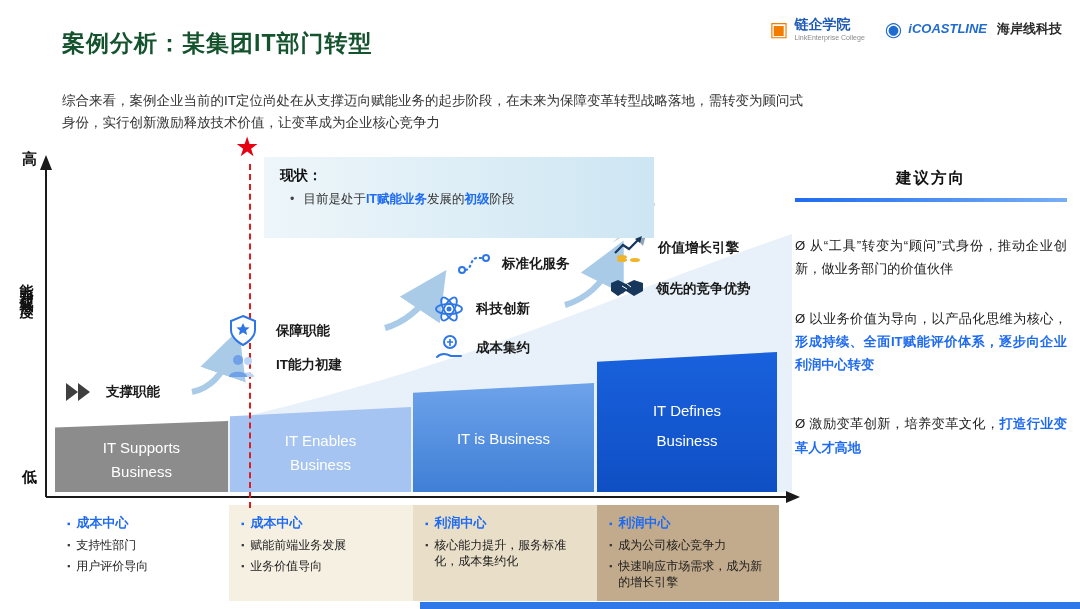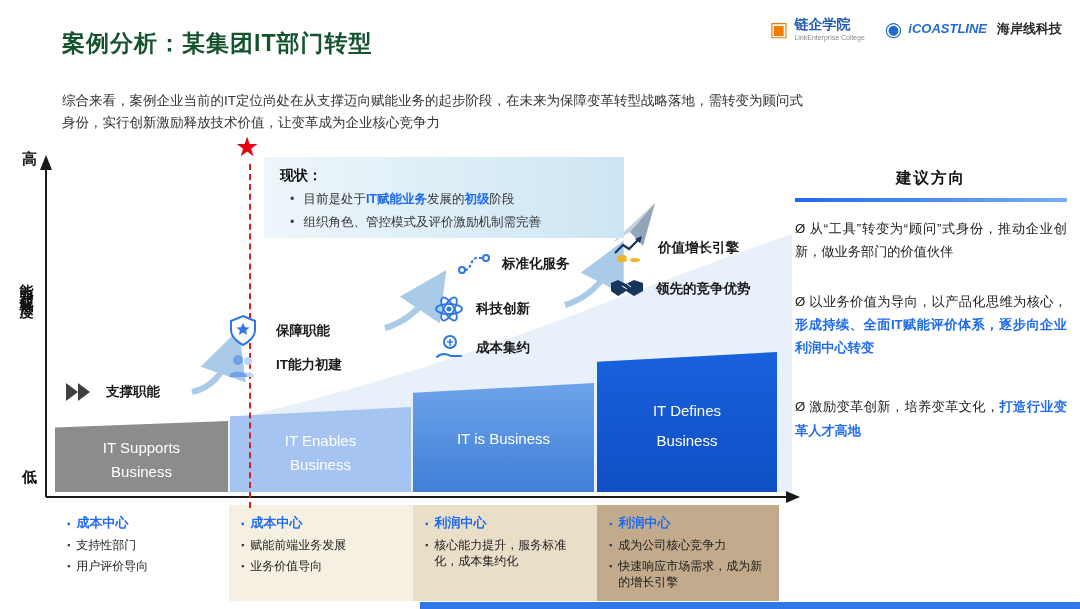--- a/index.html
+++ b/index.html
@@ -39,21 +39,21 @@
   .bar-label span { display:inline-block; width:105px; }
   .bar3 .bar-label span { width:140px; }
   .bar4 .bar-label span { width:105px; line-height:2.0; }
 
   
   .dash-line { position:absolute; left:249px; top:164px; height:344px; border-left:2.5px dashed #e01b1b; z-index:2; }
   .star { position:absolute; left:235px; top:131px; z-index:3; }
   .star::before { content:"★"; color:#e60012; font-size:27px; }
 
   
-  .callout { position:absolute; left:264px; top:157px; width:360px; height:81px; z-index:3;
+  .callout { position:absolute; left:264px; top:157px; width:390px; height:81px; z-index:3;
              background:linear-gradient(90deg,#eef6fa,#cde6f3); padding:10px 16px; }
   .callout-title { font-size:14px; font-weight:800; color:#111; }
   .callout-bullet { display:flex; font-size:12.5px; color:#333; margin-top:6px; line-height:1.35; }
   .callout-bullet::before { content:"•"; margin:0 9px 0 10px; color:#444; }
   .hl { color:#1f6bf0; font-weight:700; }
 
   
   .milestone { position:absolute; z-index:3; display:flex; align-items:center; gap:12px; }
   .milestone .ms-label { font-size:13.5px; font-weight:600; color:#1a1a1a; white-space:nowrap; }
   .m2, .m3 { gap:18px; }
@@ -67,21 +67,21 @@
   .tcol-title { font-size:13px; font-weight:800; color:#1f6bf0; }
   .tcol-title::before { content:"▪"; color:#1f6bf0; font-size:10px; margin-right:6px; }
   .tcol-item { font-size:12px; color:#1c1c1c; line-height:1.35; margin-top:5px; display:flex; }
   .tcol-item::before { content:"▪"; color:#333; font-size:9px; margin-right:6px; line-height:1.8; }
 
   
   .suggest { position:absolute; left:795px; top:168px; width:272px; z-index:3; }
   .sg-title { text-align:center; font-size:15.5px; font-weight:800; color:#111; letter-spacing:2px; }
   .sg-bar { height:4px; margin-top:9px; background:linear-gradient(90deg,#1f6bf0,#79aef5); }
   .sg-item { font-size:13.2px; line-height:1.75; color:#1b1b1b; text-align:justify; }
-  .sg-item.i1 { margin-top:15px; }
+  .sg-item.i1 { margin-top:32px; }
   .sg-item.i2 { margin-top:27px; }
   .sg-item.i3 { margin-top:36px; }
 
   .bottom-strip { position:absolute; left:420px; top:602px; width:660px; height:7px; background:#2e78ea; }
 </style>
 </head>
 <body>
 
 <div class="slide">
 
@@ -131,23 +131,20 @@
 
   <div class="dash-line"></div>
   <div class="star"></div>
 
   <div class="callout">
     <div class="callout-title">现状：</div>
     <div class="callout-bullet">
       <span>
         <span>目前是处于</span><span class="hl">IT赋能业务</span><span>发展的</span><span class="hl">初级</span><span>阶段</span>
       </span>
-    </div>
-    <div class="callout-bullet">
-      <span>组织角色、管控模式及评价激励机制需完善</span>
     </div>
   </div>
 
   <div class="milestone m1" style="left:64px; top:381px;">
     <svg width="30" height="22" viewBox="0 0 30 22">
       <path d="M2,2 L14,11 L2,20 Z" fill="#3f3f3f"></path>
         <path d="M14,2 L26,11 L14,20 Z" fill="#3f3f3f"></path>
     </svg>
     <span class="ms-label">支撑职能</span>
   </div>

